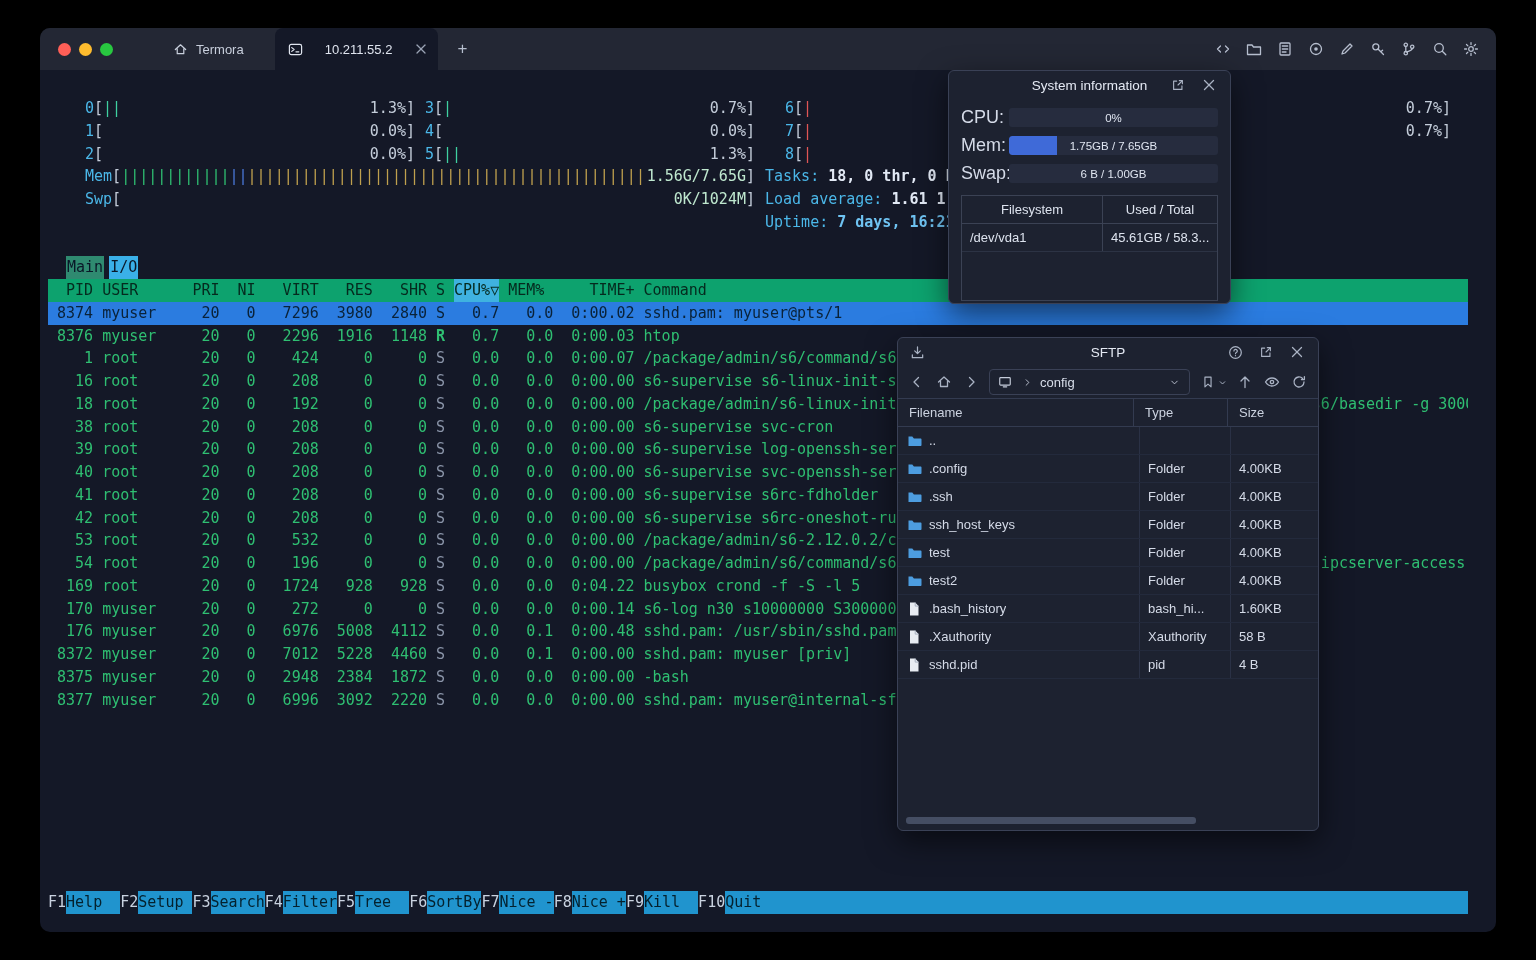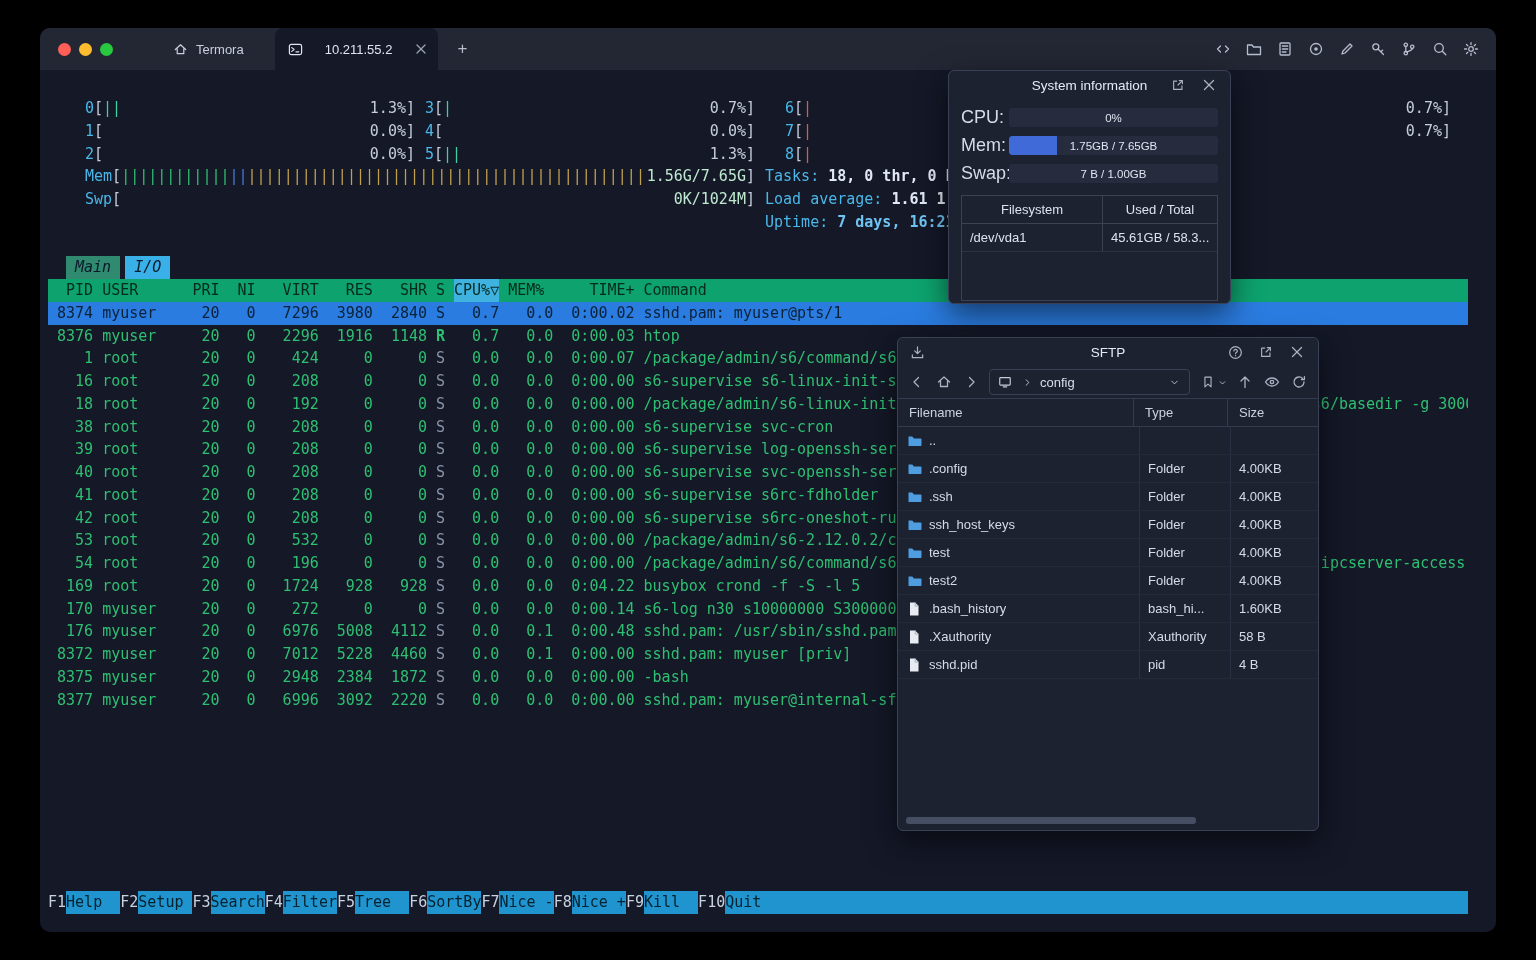--- a/index.html
+++ b/index.html
@@ -30,21 +30,21 @@
   .m-id{color:#4bb7e8;}
   .m-br{color:#c4cdda;}
   .m-fill{flex:1;min-width:0;}
   .m-pct{color:#c4cdda;}
   .m-val{color:#bfe8cf;font-weight:normal;}
   .t-right{position:absolute;left:725px;top:0;}
   .lbl{color:#4bb7e8;margin-right:9px;}
   .val-w{color:#e2e9f5;font-weight:bold;}
   .val-c{color:#6fc3f2;font-weight:bold;}
   .tabs-line{display:flex;gap:5px;padding-left:26px;}
-  .htab{padding:0 9px;font-style:italic;}
+  .htab{padding:0 1px;}
   .htab-main{background:#2f8a70;color:#0a1828;}
   .htab-io{background:#3ab0e8;color:#0a1828;}
   .proc-row,.proc-head{display:flex;column-gap:9px;margin-left:8px;width:1420px;height:22.75px;white-space:pre;overflow:hidden;}
   .proc-head{background:#0da26e;color:#052a1e;}
   .proc-head .sortcol{background:#3fb2e0;}
   .c0{width:5ch;text-align:right;flex:none}
   .c1{width:9ch;flex:none}
   .c2,.c3{width:3ch;text-align:right;flex:none}
   .c4{width:6ch;text-align:right;flex:none}
   .c5,.c6{width:5ch;text-align:right;flex:none}
@@ -327,21 +327,21 @@
       <span class="si-label">Mem:</span>
       <span class="pbar">
           <span class="pfill" style="width: 23%;"></span>
           <span class="ptext">1.75GB / 7.65GB</span>
         </span>
     </div>
     <div class="si-row">
       <span class="si-label">Swap:</span>
       <span class="pbar">
           <span class="pfill" style="width: 0%;"></span>
-          <span class="ptext">7 B / 1.00GB</span>
+          <span class="ptext">6 B / 1.00GB</span>
         </span>
     </div>
     <div class="fs-table">
       <div class="fs-head">
         <span class="fs-c1">Filesystem</span>
         <span class="fs-c2">Used / Total</span>
       </div>
       <div class="fs-row">
         <span class="fs-c1">/dev/vda1</span>
         <span class="fs-c2">45.61GB / 58.3...</span>

